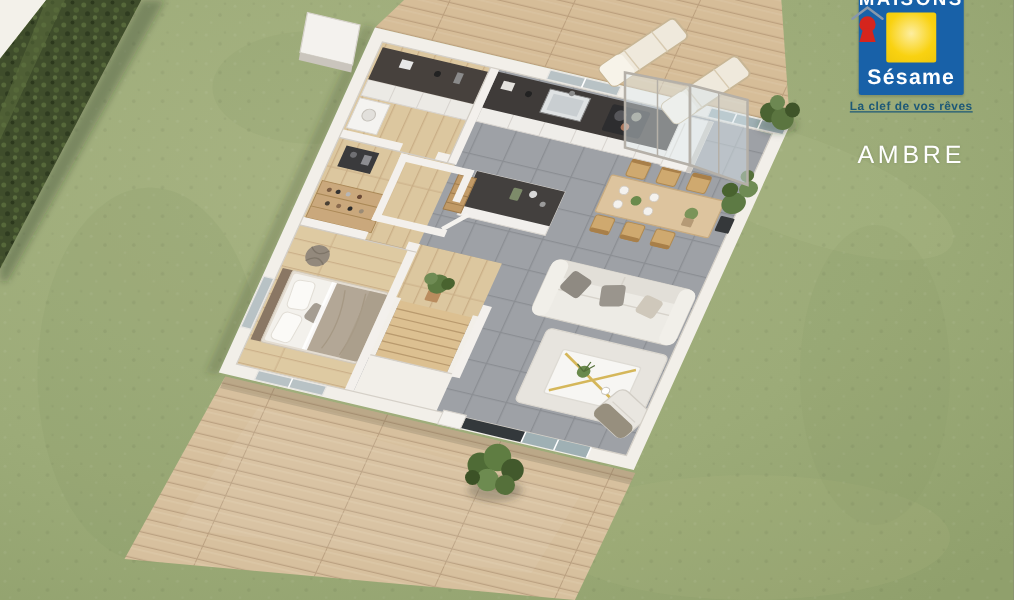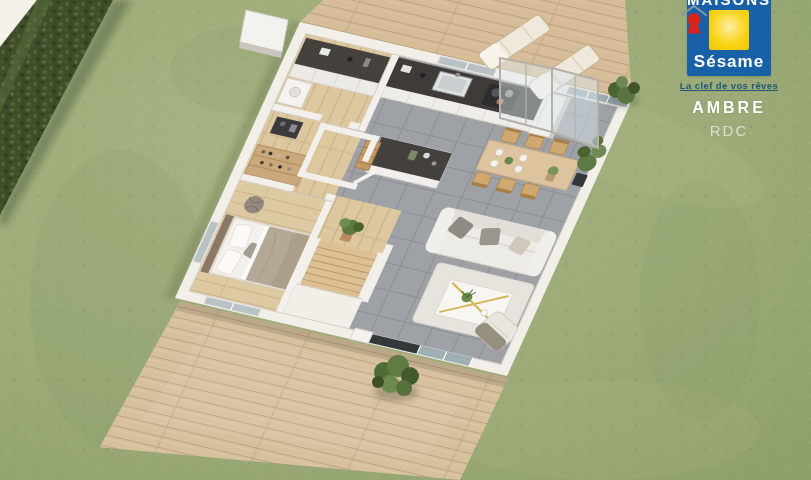--- a/index.html
+++ b/index.html
@@ -26,21 +26,21 @@
     background:radial-gradient(circle at 50% 42%,#fdeea0 0%,#f9d211 60%,#eec70c 100%);
   }
   .brand-bottom{
     color:#ffffff;font-weight:bold;font-size:17px;letter-spacing:1px;line-height:19px;
   }
   .tagline{
     color:#1d5877;font-weight:bold;font-size:9.5px;letter-spacing:.4px;
     margin-top:4px;white-space:nowrap;text-decoration:underline;
   }
   .plan-name{
-    color:#ffffff;font-weight:bold;font-size:16px;letter-spacing:3px;margin-top:8px;
+    color:#ffffff;font-weight:normal;font-size:20px;letter-spacing:3px;margin-top:22px;
     text-shadow:0 0 2px rgba(80,95,60,.35);
   }
   .floor-label{
     color:rgba(255,255,255,.62);font-size:15px;letter-spacing:2px;margin-top:5px;
   }
 </style>
 </head>
 <body>
 
 <div class="stage">
@@ -372,16 +372,15 @@
         <svg width="40" height="40" viewBox="0 0 40 40">
           <path d="M8 15 L20 6 L32 15" fill="none" stroke="#8898ab" stroke-width="2" stroke-linecap="round"></path>
           <circle cx="20" cy="19.5" r="6.5" fill="#d5251d"></circle>
           <polygon points="16.5,23 23.5,23 26.5,33.5 13.5,33.5" fill="#d5251d"></polygon>
         </svg>
       </div>
       <div class="brand-bottom">Sésame</div>
     </div>
     <div class="tagline">La clef de vos rêves</div>
     <div class="plan-name">AMBRE</div>
-    <div class="floor-label">RDC</div>
   </div>
 
 </div>
 
 </body></html>

